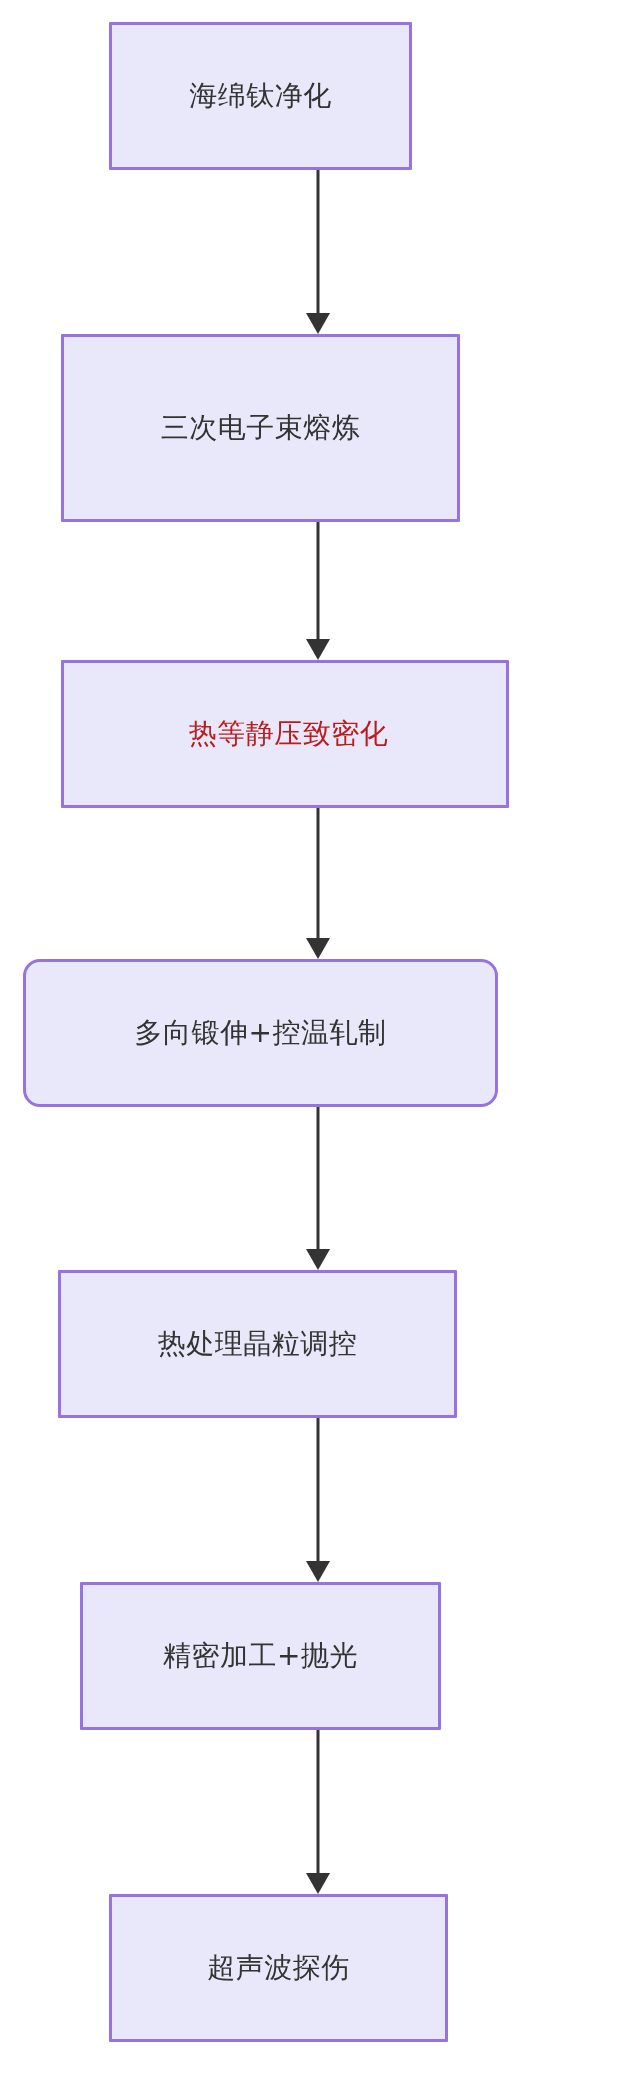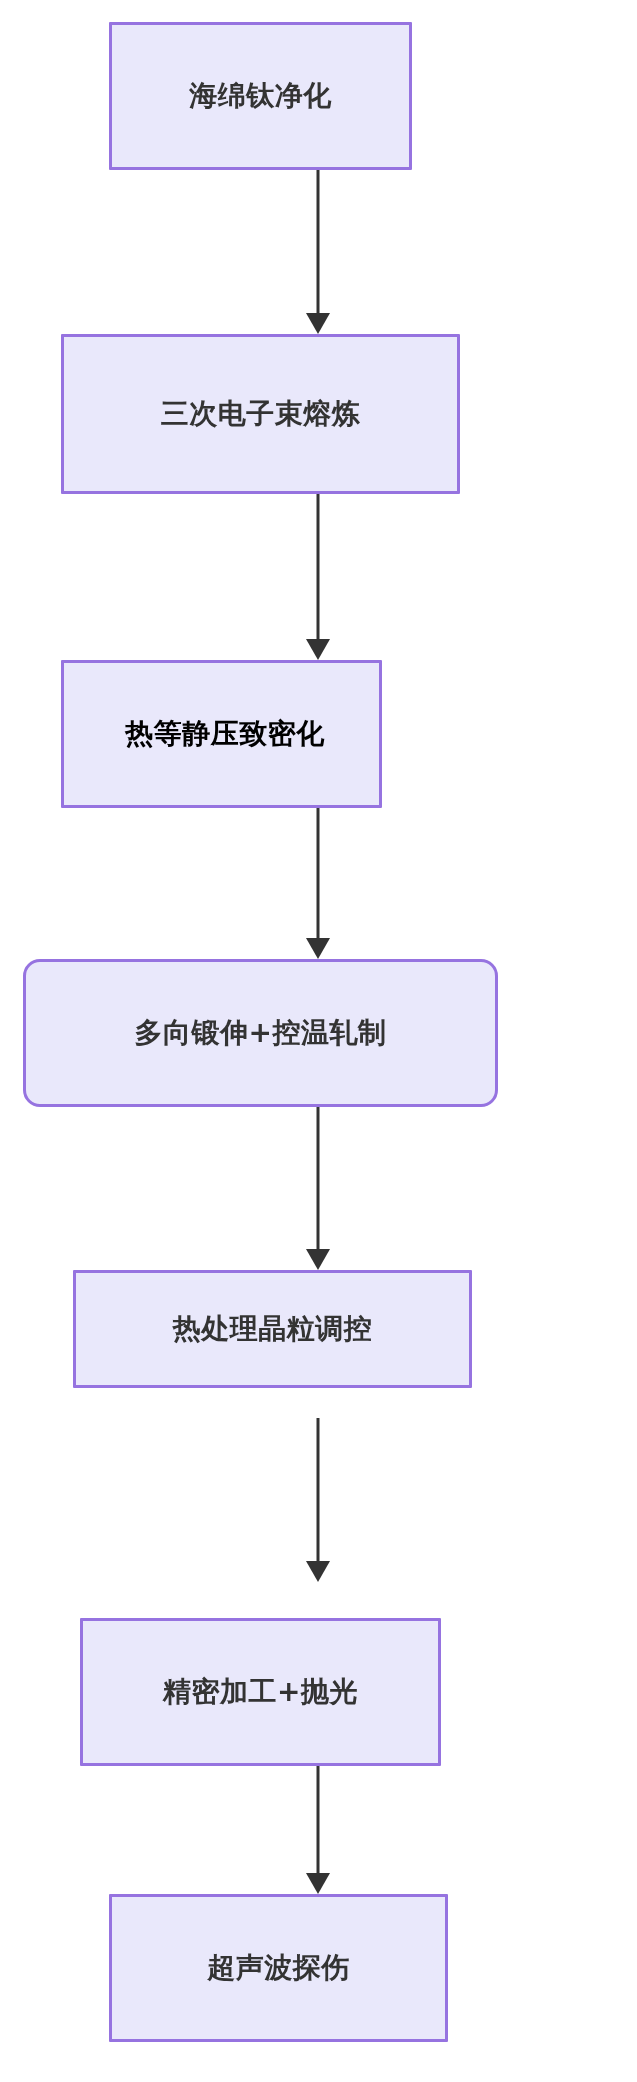--- a/index.html
+++ b/index.html
@@ -34,21 +34,21 @@
     white-space: nowrap;
     font-family: "DejaVu Sans", "Liberation Sans", sans-serif;
   }
   .node-label {
     pointer-events: none;
   }
 </style>
 </head>
 <body>
 
-<div id="canvas" style="background: rgb(255, 255, 255); font-weight: bold;">
+<div id="canvas" style="background: rgb(255, 255, 255);">
   <svg id="edge-layer" width="637" height="2082" style="position:absolute;left:0;top:0;">
     <defs>
       <marker id="arrowhead" markerWidth="12" markerHeight="10" refX="11" refY="5" orient="auto" markerUnits="userSpaceOnUse">
         <polygon points="0,0 12,5 0,10" fill="#333333"></polygon>
       </marker>
     </defs>
     <g id="edges-group">
         <line x1="318" y1="170" x2="318" y2="314" stroke="#333333" stroke-width="3"></line>
         <polygon points="306,313 330,313 318,334" fill="#333333"></polygon>
         <line x1="318" y1="482" x2="318" y2="640" stroke="#333333" stroke-width="3"></line>
@@ -60,32 +60,32 @@
         <line x1="318" y1="1418" x2="318" y2="1562" stroke="#333333" stroke-width="3"></line>
         <polygon points="306,1561 330,1561 318,1582" fill="#333333"></polygon>
         <line x1="318" y1="1730" x2="318" y2="1874" stroke="#333333" stroke-width="3"></line>
         <polygon points="306,1873 330,1873 318,1894" fill="#333333"></polygon>
       </g>
   </svg>
   <div id="nodes-layer">
       <div class="node" style="left: 109px; top: 22px; width: 303px; height: 148px; background: rgb(233, 232, 251); border-color: rgb(150, 115, 224); color: rgb(51, 51, 51);">
         <span class="node-label">海绵钛净化</span>
       </div>
-      <div class="node" style="left: 61px; top: 334px; width: 399px; height: 160px; background: rgb(233, 232, 251); border-color: rgb(150, 115, 224); color: rgb(51, 51, 51);">
+      <div class="node" style="left: 61px; top: 334px; width: 399px; height: 188px; background: rgb(233, 232, 251); border-color: rgb(150, 115, 224); color: rgb(51, 51, 51);">
         <span class="node-label">三次电子束熔炼</span>
       </div>
-      <div class="node" style="left: 61px; top: 660px; width: 321px; height: 148px; background: rgb(233, 232, 251); border-color: rgb(150, 115, 224); color: #000000; padding-left: 7px;">
+      <div class="node" style="left: 61px; top: 660px; width: 448px; height: 148px; background: rgb(233, 232, 251); border-color: rgb(150, 115, 224); color: #b91c1c; padding-left: 7px;">
         <span class="node-label">热等静压致密化</span>
       </div>
       <div class="node" style="left: 23px; top: 959px; width: 475px; height: 148px; background: rgb(233, 232, 251); border-color: rgb(150, 115, 224); color: rgb(51, 51, 51); border-radius: 17px;">
         <span class="node-label">多向锻伸+控温轧制</span>
       </div>
-      <div class="node" style="left: 73px; top: 1270px; width: 399px; height: 118px; background: rgb(233, 232, 251); border-color: rgb(150, 115, 224); color: rgb(51, 51, 51);">
+      <div class="node" style="left: 58px; top: 1270px; width: 399px; height: 148px; background: rgb(233, 232, 251); border-color: rgb(150, 115, 224); color: rgb(51, 51, 51);">
         <span class="node-label">热处理晶粒调控</span>
       </div>
-      <div class="node" style="left: 80px; top: 1582px; width: 361px; height: 148px; background: rgb(233, 232, 251); border-color: rgb(150, 115, 224); color: rgb(51, 51, 51); margin-top: 36px;">
+      <div class="node" style="left: 80px; top: 1582px; width: 361px; height: 148px; background: rgb(233, 232, 251); border-color: rgb(150, 115, 224); color: rgb(51, 51, 51);">
         <span class="node-label">精密加工+抛光</span>
       </div>
       <div class="node" style="left: 109px; top: 1894px; width: 339px; height: 148px; background: rgb(233, 232, 251); border-color: rgb(150, 115, 224); color: rgb(51, 51, 51);">
         <span class="node-label">超声波探伤</span>
       </div>
     </div>
 </div>
 
 </body></html>

